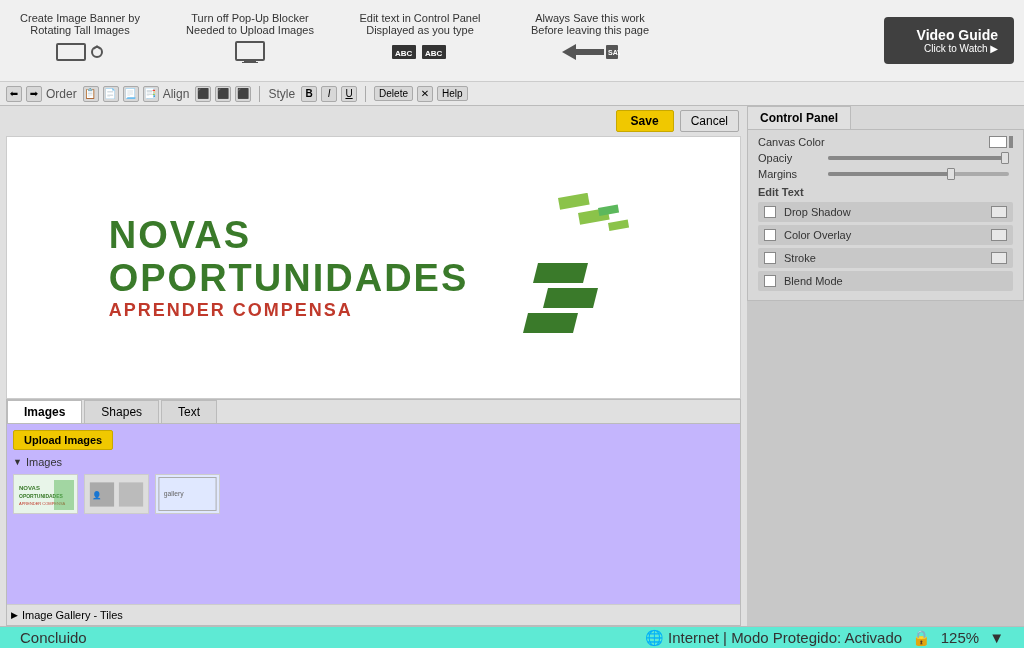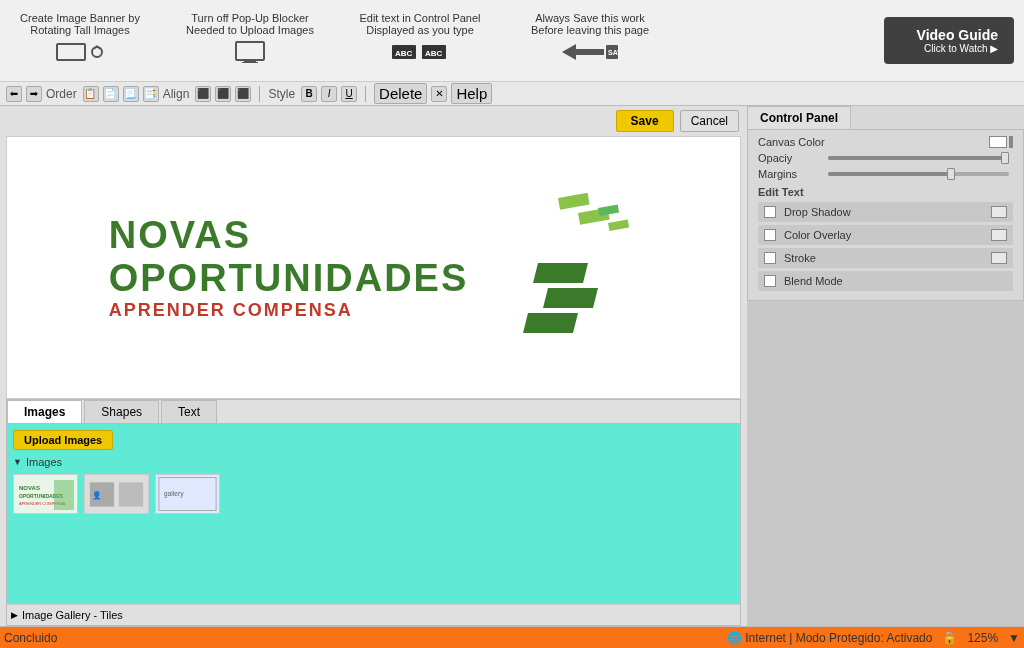--- a/index.html
+++ b/index.html
@@ -56,21 +56,21 @@
       padding: 2px 6px;
       height: 24px;
       gap: 4px;
     }
     .toolbar-label { color: #555; margin-right: 2px; }
     .toolbar-btn {
       background: #d8d8d8;
       border: 1px solid #aaa;
       padding: 1px 4px;
       cursor: pointer;
-      font-size: 15px;
+      font-size: 10px;
       border-radius: 2px;
     }
     .toolbar-sep { width: 1px; background: #aaa; height: 16px; margin: 0 4px; }
     .toolbar-icon {
       width: 16px; height: 16px;
       background: #d8d8d8;
       border: 1px solid #aaa;
       display: inline-flex;
       align-items: center;
       justify-content: center;
@@ -162,21 +162,21 @@
       background: #d8d8d8;
       border: 1px solid #bbb;
       border-bottom: none;
       margin-right: 2px;
     }
     .tab-item.active {
       background: white;
       font-weight: bold;
     }
     .tab-content {
-      background: #5eead4;
+      background: #c4b5fd;
       padding: 6px;
       min-height: 180px;
     }
     .upload-btn {
       background: #f0c800;
       border: 1px solid #c8a800;
       padding: 3px 10px;
       cursor: pointer;
       font-size: 11px;
       font-weight: bold;
@@ -306,27 +306,27 @@
     }
     .effect-label { flex: 1; font-size: 11px; color: #333; }
     .effect-swatch {
       width: 16px; height: 12px;
       border: 1px solid #888;
       background: #e8e8e8;
     }
 
     
     .status-bar {
-      background: #f97316;
+      background: #5eead4;
       border-top: 1px solid #bbb;
       height: 22px;
       display: flex;
       align-items: center;
-      padding: 0 4px;
-      font-size: 12px;
+      padding: 0 20px;
+      font-size: 15px;
       color: #333;
       position: fixed;
       bottom: 0; left: 0; width: 1024px;
     }
     .status-right {
       margin-left: auto;
       display: flex;
       align-items: center;
       gap: 10px;
     }

